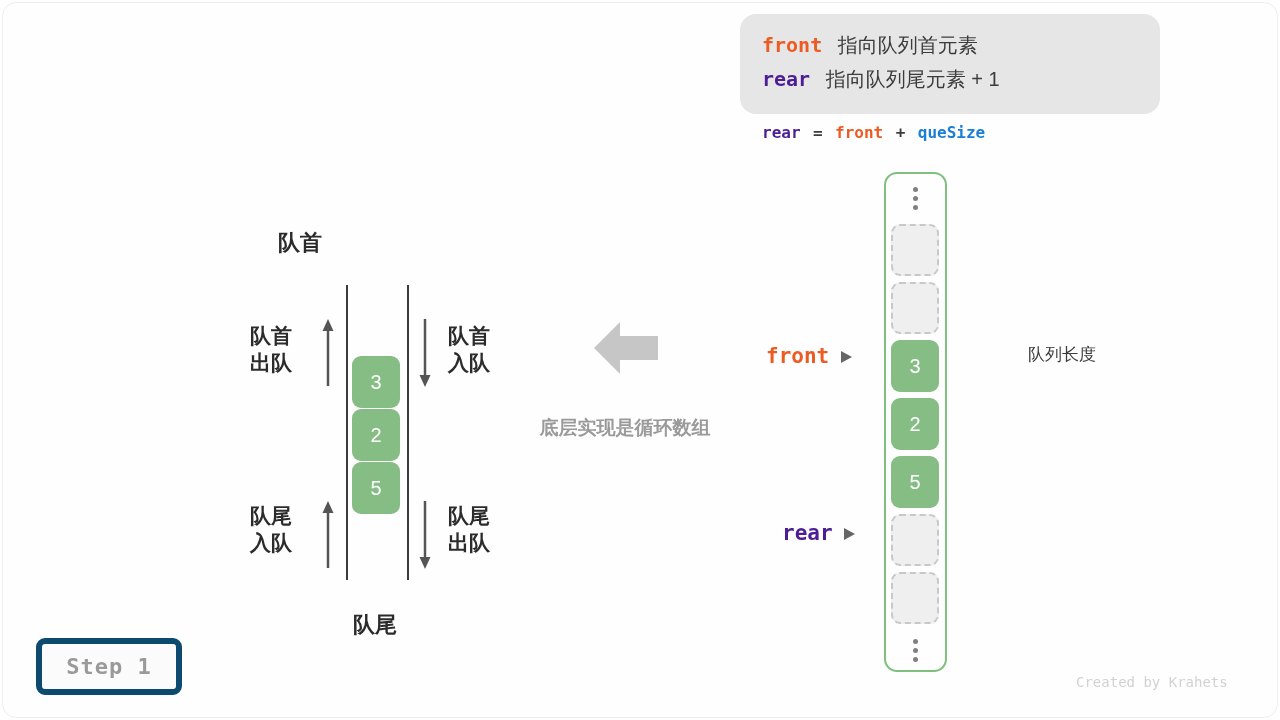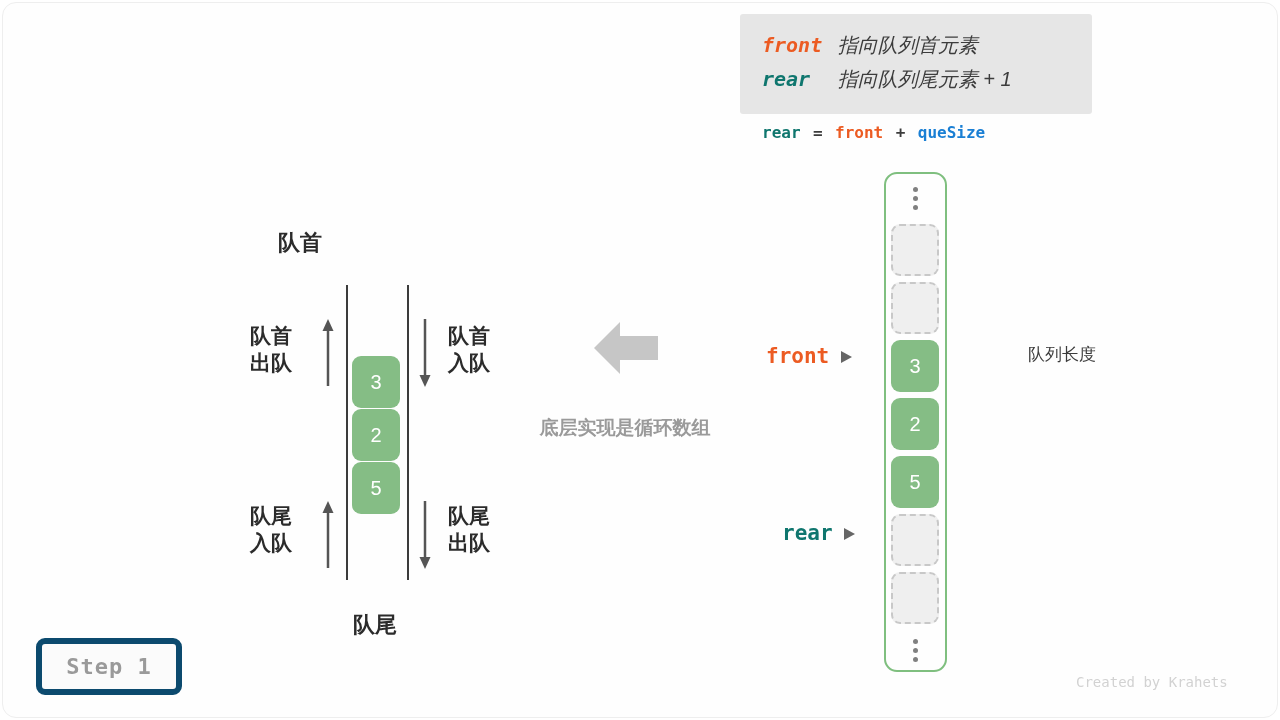--- a/index.html
+++ b/index.html
@@ -29,40 +29,39 @@
     border-radius: 14px;
     box-sizing: border-box;
     background: #fefefe;
   }
 
   .abs { position: absolute; }
 
   
   #note-box {
     left: 740px; top: 14px;
-    width: 352px; height: 100px;
+    width: 420px; height: 100px;
     background: #e6e6e6;
-    border-radius: 3px;
+    border-radius: 16px;
     box-sizing: border-box;
     padding: 14px 0 0 22px;
-    font-style: italic;
   }
   .note-line {
     height: 34px;
     line-height: 34px;
     font-size: 20px;
     color: #3c3c3c;
     white-space: nowrap;
   }
   .mono {
     font-family: "DejaVu Sans Mono", "Liberation Mono", monospace;
     font-weight: bold;
   }
   .c-front { color: #ec5b22; }
-  .c-rear  { color: #0f766e; }
+  .c-rear  { color: #4c1d95; }
   .c-size  { color: #1a7fd4; }
   .c-dark  { color: #3c3c3c; }
 
   #formula {
     left: 762px; top: 118px;
     font-size: 16px;
     line-height: 30px;
     white-space: nowrap;
   }
 
@@ -238,21 +237,21 @@
 <div id="canvas">
   <div id="frame" class="abs"></div>
 
   <div id="note-box" class="abs">
     <div class="note-line">
       <span class="mono c-front">front</span>
       <span class="c-dark" style="margin-left:10px;">指向队列首元素</span>
     </div>
     <div class="note-line">
       <span class="mono c-rear">rear</span>
-      <span class="c-dark" style="margin-left:22px;">指向队列尾元素 + 1</span>
+      <span class="c-dark" style="margin-left:10px;">指向队列尾元素 + 1</span>
     </div>
   </div>
 
   <div id="formula" class="abs">
     <span class="mono c-rear">rear</span>
     <span class="mono c-dark" style="margin:0 8px;">=</span>
     <span class="mono c-front">front</span>
     <span class="mono c-dark" style="margin:0 8px;">+</span>
     <span class="mono c-size">queSize</span>
   </div>

